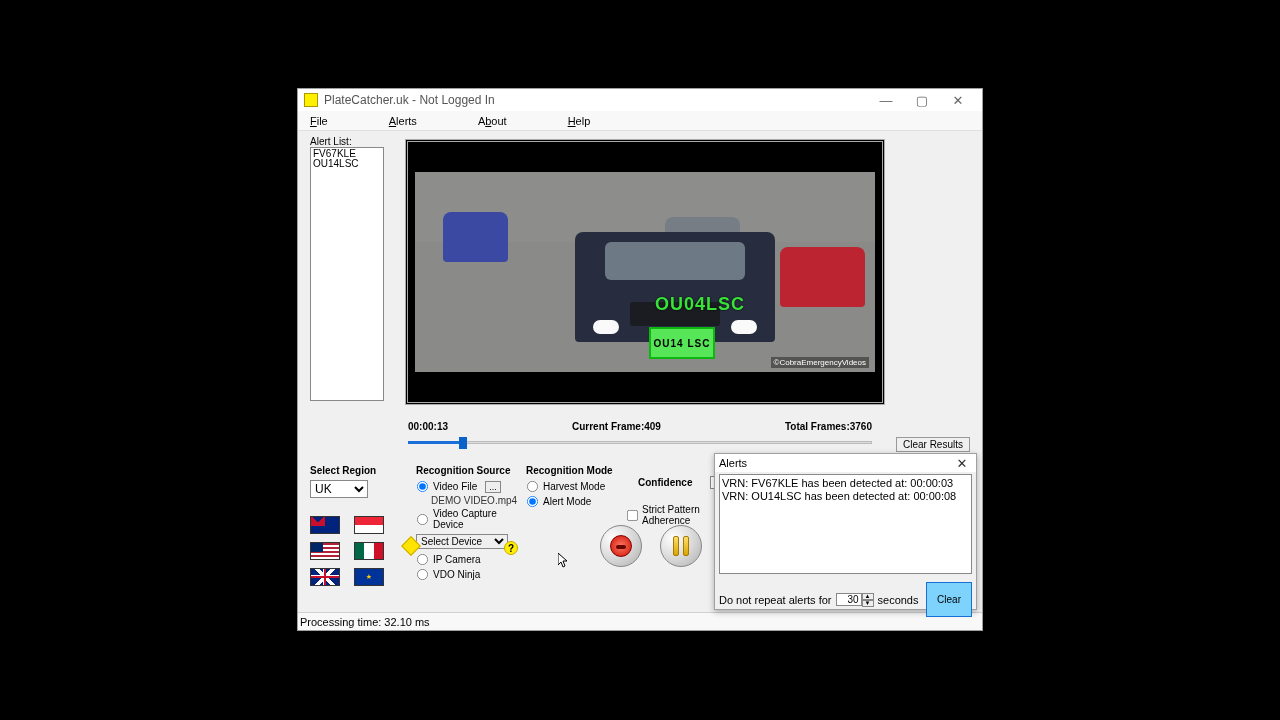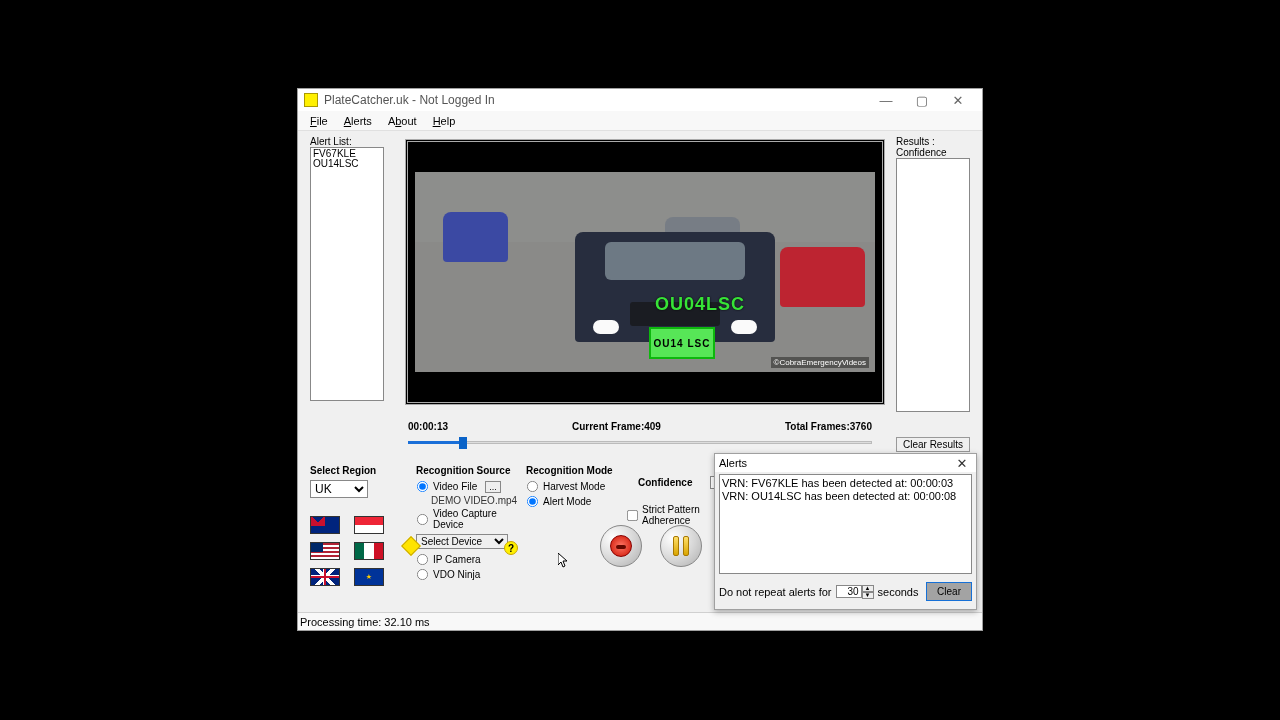--- a/index.html
+++ b/index.html
@@ -40,20 +40,21 @@
     width: 36px; height: 22px;
     display: flex; align-items: center; justify-content: center;
     color: #666; font-size: 13px;
   }
   .menubar {
     height: 20px;
     background: #f8f8f8;
     display: flex; align-items: center;
     padding: 0 4px;
     border-bottom: 1px solid #e0e0e0;
+    gap: 45px;
   }
   .menubar .mitem { padding: 2px 8px; }
   .menubar .mitem span { text-decoration: underline; }
   .content {
     position: relative;
     height: calc(100% - 42px - 18px);
   }
   .statusbar {
     height: 18px;
     background: #f8f8f8;
@@ -207,21 +208,21 @@
     width:263px; height:157px;
     background:#f0f0f0;
     border:1px solid #a0a0a0;
     box-shadow:0 2px 6px rgba(0,0,0,.3);
   }
   .alerts-win .abar { height:18px; display:flex; align-items:center; padding:0 4px; background:#fff;}
   .alerts-win .abar .sp{flex:1;}
   .alerts-win .abar .x{width:20px;text-align:center;font-size:13px;color:#333;}
   .alerts-win .abox { margin:2px 4px; height:100px; background:#fff; border:1px solid #888; font-size:11px; padding:2px 2px; line-height:13px;}
   .alerts-win .afoot { display:flex; align-items:center; gap:4px; padding:6px 4px 0; font-size:11px;}
-  .alerts-win .afoot .clearbtn { margin-left:auto; font-size:10px; padding:3px 10px; border:1px solid #1670d6; background:#a3a3a3;}
+  .alerts-win .afoot .clearbtn { margin-left:auto; font-size:10px; padding:11px 10px; border:1px solid #1670d6; background:#7dd3fc;}
 </style>
 </head>
 <body>
 
 <div class="window">
   <div class="titlebar">
     <div class="icon"></div>
     <div>PlateCatcher.uk - Not Logged In</div>
     <div class="spacer"></div>
     <div class="winbtn">—</div>
@@ -257,24 +258,20 @@
           <div class="grille"></div>
           <div class="headl l"></div>
             <div class="headl r"></div>
         </div>
         <div class="plate-overlay">OU04LSC</div>
         <div class="plate-box">OU14 LSC</div>
         <div class="watermark">©CobraEmergencyVideos</div>
       </div>
     </div>
 
-    <div class="results">
-      <div class="lbl">Results :  Confidence</div>
-      <div class="box"></div>
-    </div>
 
     <div class="scrubrow">
       <div class="labels">
         <div><b>00:00:13</b></div>
         <div><b><span>Current Frame:</span><span>409</span></b></div>
         <div><b><span>Total Frames:</span><span>3760</span></b></div>
       </div>
       <div class="scrub">
         <div class="track"></div>
           <div class="fill"></div>

